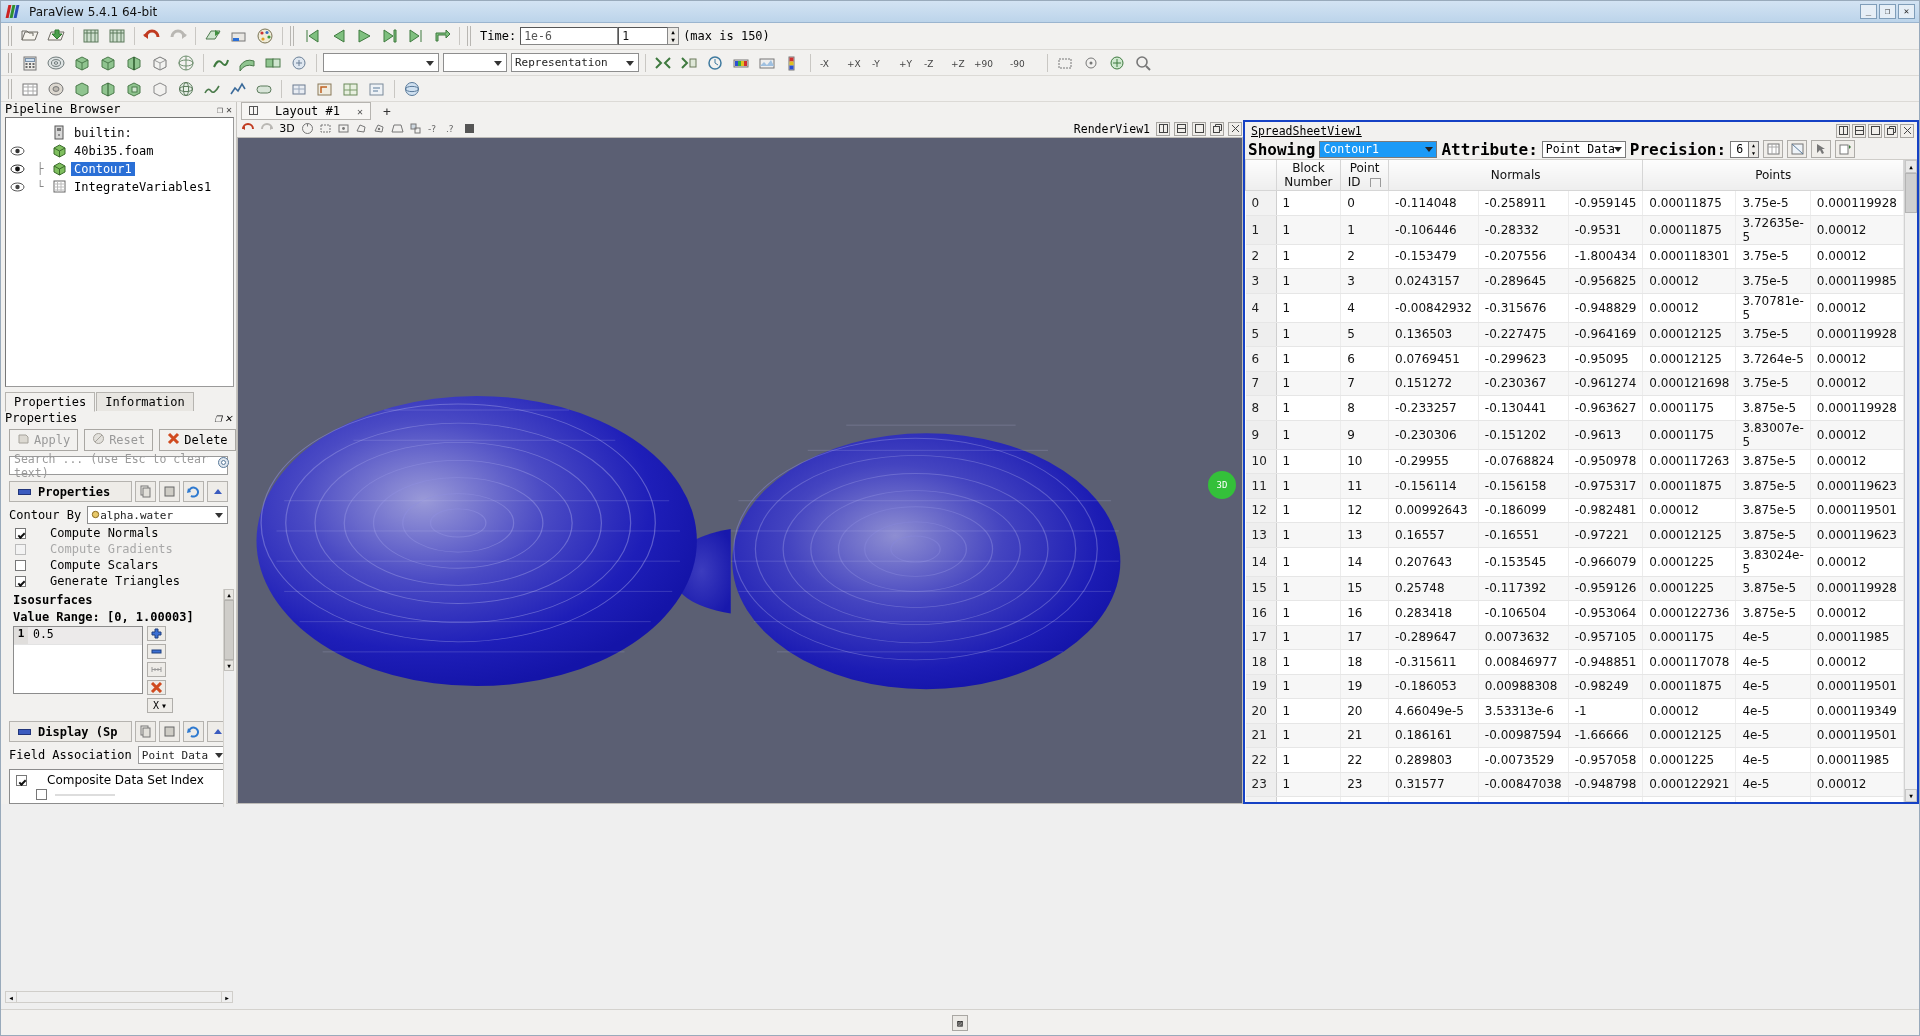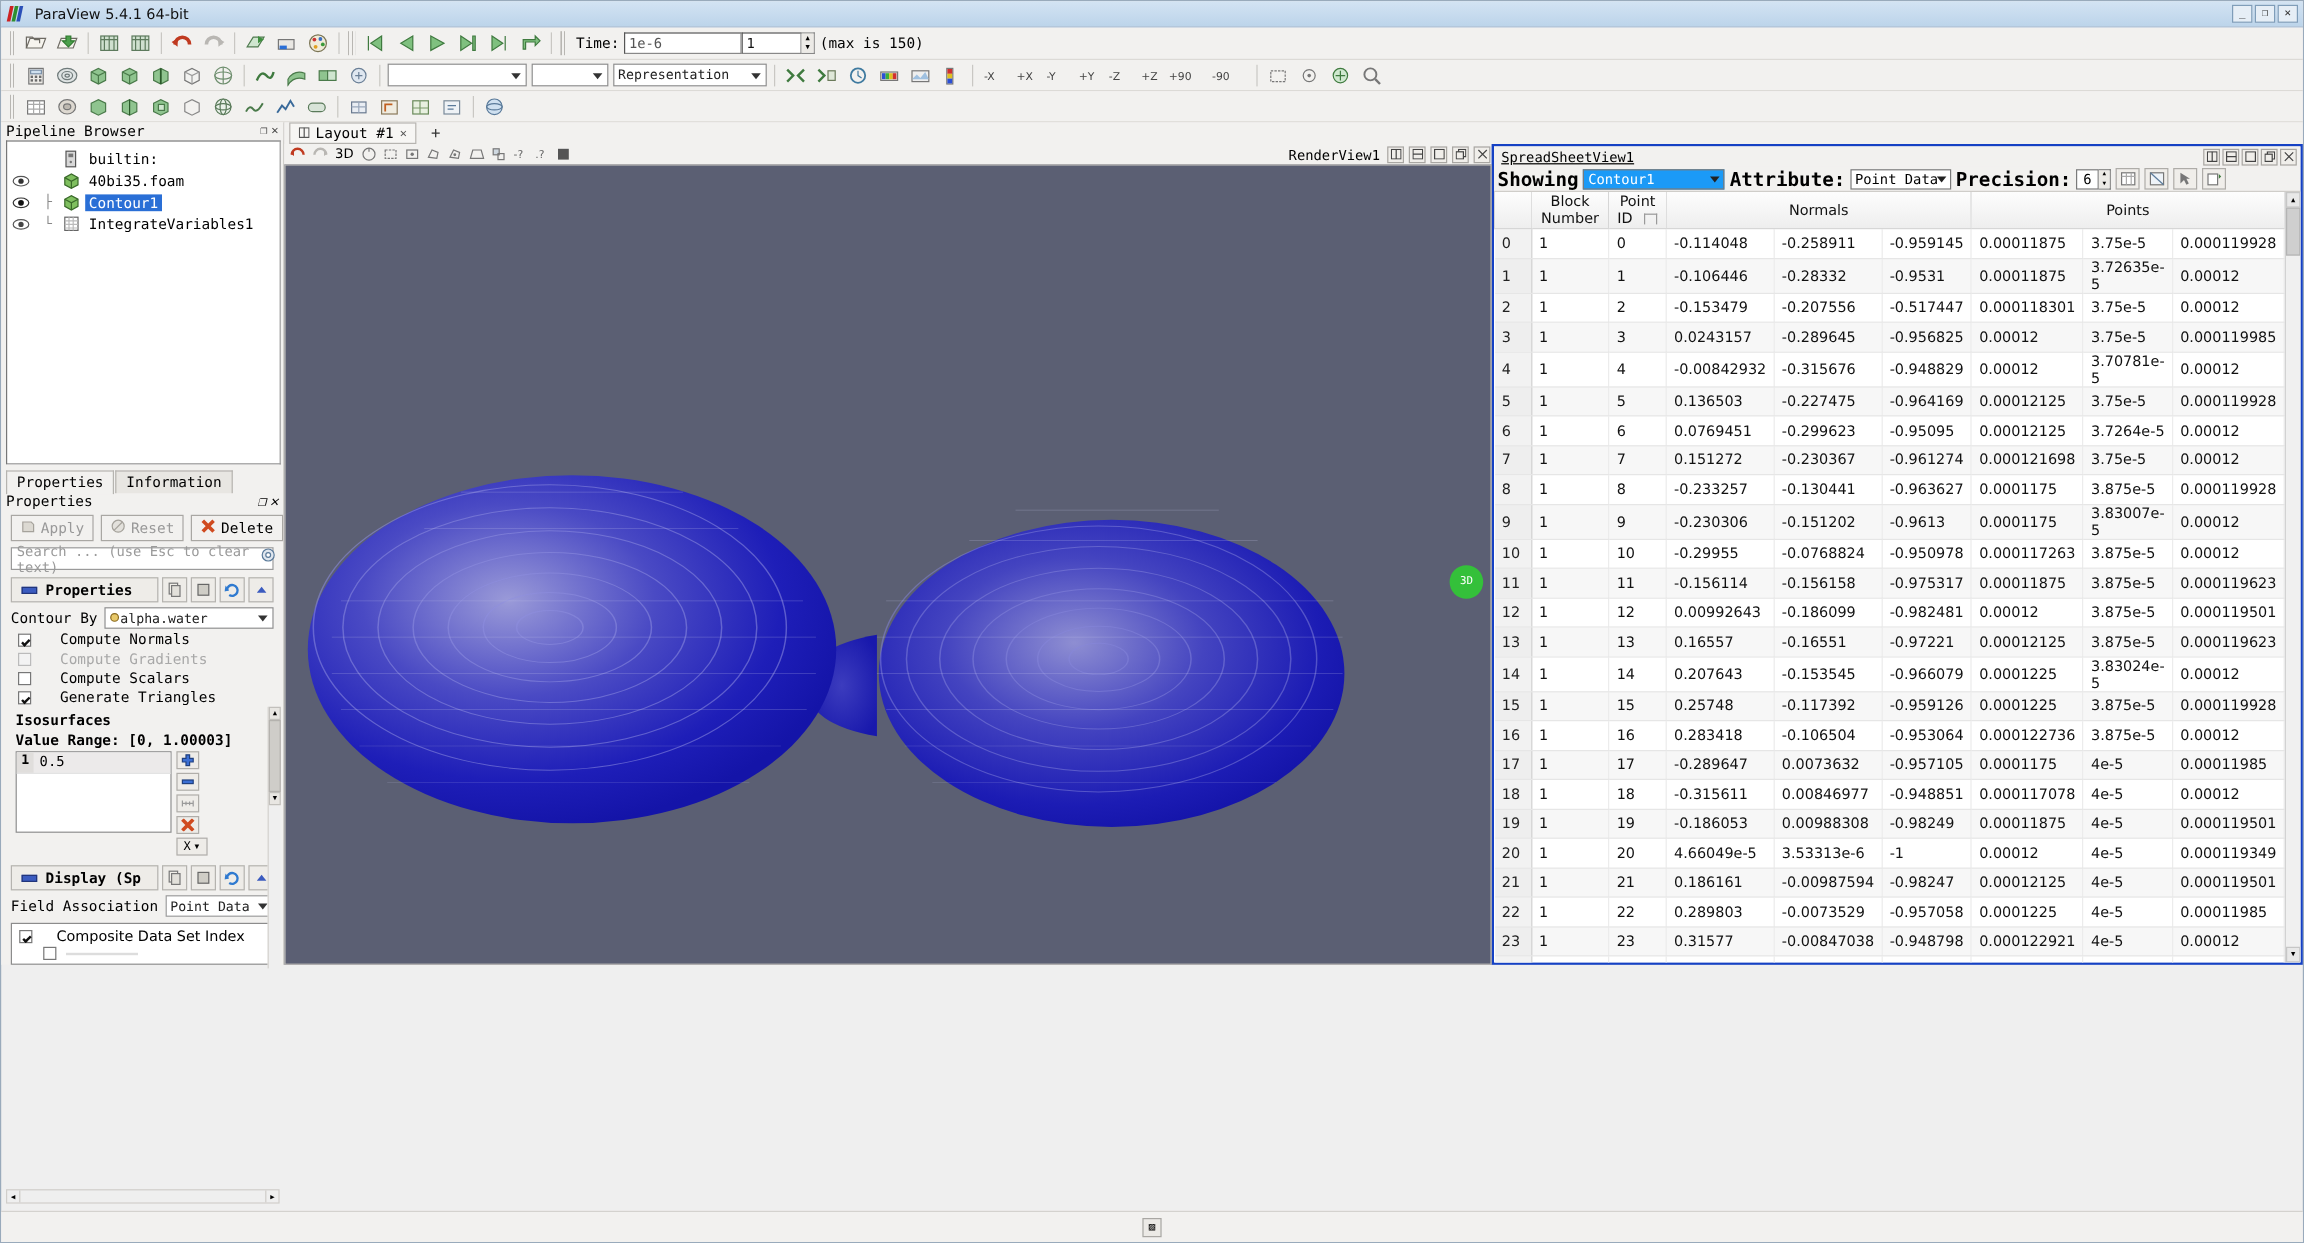--- a/index.html
+++ b/index.html
@@ -163,21 +163,21 @@
   .isobtns { display:flex; flex-direction:column; gap:3px; }
   .isobtn { width:19px; height:15px; border:1px solid #b0aeaa; background:#eeece8;
     display:flex;align-items:center;justify-content:center; }
   .lastrow { display:flex; gap:3px; }
   .xcombo { width:26px; height:15px; border:1px solid #b0aeaa; background:#eeece8; font-size:10px;
     display:flex; align-items:center; justify-content:center; gap:2px;}
 
   
   .centerdock { flex:1; display:flex; flex-direction:column; background:#f2f1ef; min-width:0;}
   .layouttabs { height:18px; display:flex; align-items:center; padding-left:4px; font-size:12px;}
-  .ltab { display:flex; align-items:center; gap:5px; padding:1px 7px; border:1px solid #b6b4b0; background:#f7f6f4;}
+  .ltab { display:flex; align-items:center; gap:17px; padding:1px 7px; border:1px solid #b6b4b0; background:#f7f6f4;}
   .ltab .x { font-size:10px; color:#555; }
   .lplus { margin-left:6px; font-size:13px; color:#333; padding:0 6px;}
   .viewrow { flex:1; display:flex; min-height:0; }
   .rview { flex:1; display:flex; flex-direction:column; min-width:0; }
   .rtoolbar { height:17px; display:flex; align-items:center; gap:3px; padding-left:4px;
     background:#f2f1ef; }
   .rtoolbar .rt { width:15px; height:14px; display:flex; align-items:center; justify-content:center;}
   .rtoolbar .viewname { margin-left:auto; font-size:11.5px; padding-right:3px;}
   .rtoolbar .vbtn { width:14px; height:14px; border:1px solid #a8a6a2; background:#f0eeea;
     display:flex;align-items:center;justify-content:center; font-size:9px; margin-right:1px;}
@@ -1238,21 +1238,21 @@
                       <td>0.00011875</td>
                       <td>3.72635e-5</td>
                       <td>0.00012</td>
                     </tr>
                     <tr>
                       <td class="idx">2</td>
                       <td>1</td>
                       <td>2</td>
                       <td>-0.153479</td>
                       <td>-0.207556</td>
-                      <td>-0.517447</td>
+                      <td>-1.800434</td>
                       <td>0.000118301</td>
                       <td>3.75e-5</td>
                       <td>0.00012</td>
                     </tr>
                     <tr class="alt">
                       <td class="idx">3</td>
                       <td>1</td>
                       <td>3</td>
                       <td>0.0243157</td>
                       <td>-0.289645</td>
@@ -1447,21 +1447,21 @@
                       <td>0.00012</td>
                       <td>4e-5</td>
                       <td>0.000119349</td>
                     </tr>
                     <tr class="alt">
                       <td class="idx">21</td>
                       <td>1</td>
                       <td>21</td>
                       <td>0.186161</td>
                       <td>-0.00987594</td>
-                      <td>-0.98247</td>
+                      <td>-1.66666</td>
                       <td>0.00012125</td>
                       <td>4e-5</td>
                       <td>0.000119501</td>
                     </tr>
                     <tr>
                       <td class="idx">22</td>
                       <td>1</td>
                       <td>22</td>
                       <td>0.289803</td>
                       <td>-0.0073529</td>

